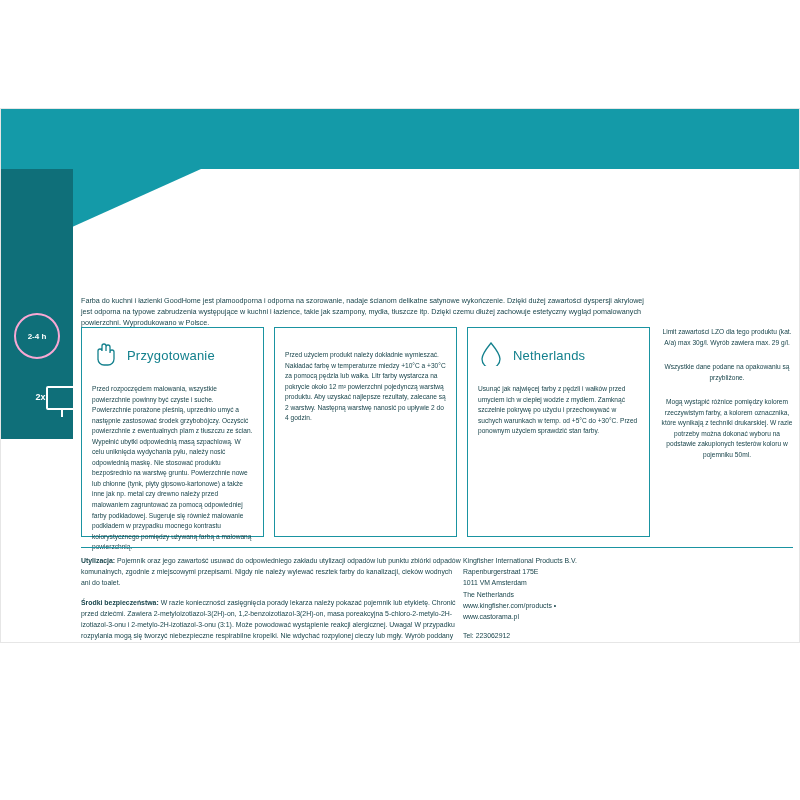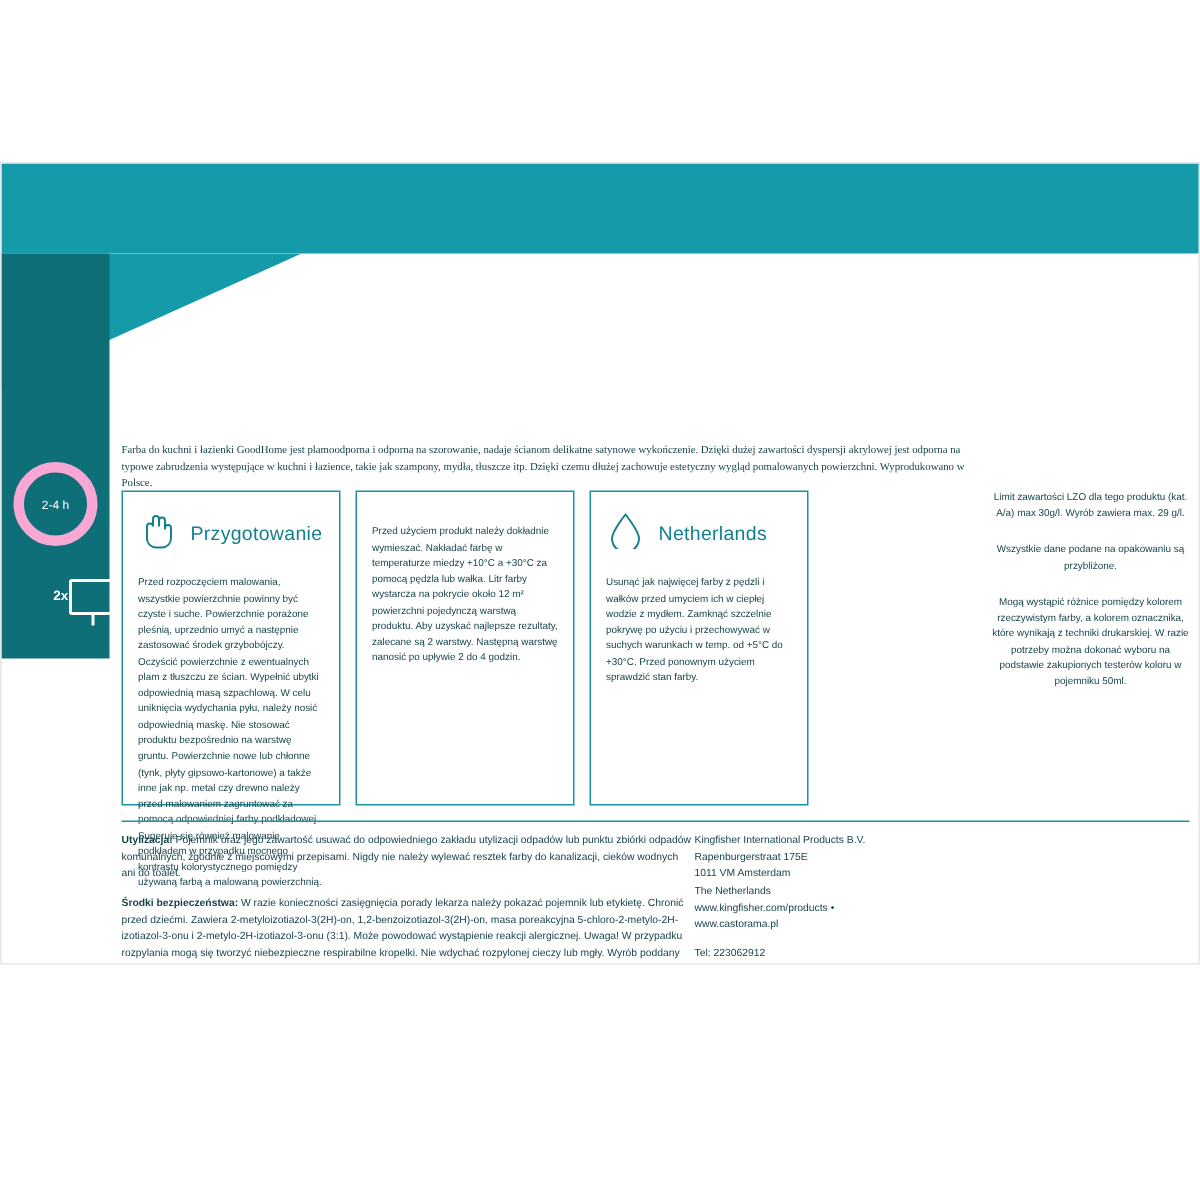--- a/index.html
+++ b/index.html
@@ -5,32 +5,32 @@
   html,body{margin:0;padding:0;background:#ffffff;}
   body{width:800px;height:800px;font-family:"Liberation Sans",sans-serif;}
   .label{position:absolute;left:0;top:108px;width:800px;height:535px;background:#ffffff;box-sizing:border-box;border:1px solid #e6e6e6;overflow:hidden;}
   .teal-band{position:absolute;left:0;top:0;width:800px;height:60px;background:#149aa8;}
   .teal-diag{position:absolute;left:0;top:60px;width:200px;height:90px;overflow:hidden;}
   .teal-diag:before{content:"";position:absolute;left:0;top:0;width:0;height:0;border-left:200px solid #149aa8;border-bottom:90px solid transparent;}
   .teal-left-under{position:absolute;left:0;top:60px;width:72px;height:270px;background:#0f6f79;}
 
   .icons{position:absolute;left:0;top:196px;width:72px;color:#ffffff;text-align:center;}
   .icon-cell{height:62px;display:flex;align-items:center;justify-content:center;flex-direction:column;}
-  .icon-clock{width:42px;height:42px;border:7px solid #f9a8d4;border-radius:50%;display:flex;align-items:center;justify-content:center;font-size:8px;font-weight:normal;position:relative;}
+  .icon-clock{width:42px;height:42px;border:2px solid #f9a8d4;border-radius:50%;display:flex;align-items:center;justify-content:center;font-size:8px;font-weight:bold;position:relative;}
   .icon-roller{display:flex;flex-direction:row;align-items:center;padding-left:41px;}
   .roller-n{font-size:9px;font-weight:bold;margin-bottom:2px;}
   .roller-body{width:30px;height:20px;border:2px solid #fff;border-radius:2px;position:relative;}
   .roller-body:after{content:"";position:absolute;left:13px;top:20px;width:2px;height:9px;background:#fff;}
   .drop{width:0;height:0;}
   .drop svg{display:block;}
 
-  .intro{position:absolute;left:80px;top:186px;width:570px;font-size:7.2px;line-height:1.55;color:#123f46;font-family:Liberation Serif, serif;}
+  .intro{position:absolute;left:80px;top:186px;width:570px;font-size:7.2px;line-height:1.55;color:#123f46;}
 
   .cards{position:absolute;left:80px;top:218px;width:570px;display:flex;gap:10px;}
-  .card{width:146px;height:210px;border:1px solid #1a93a1;box-sizing:border-box;padding:10px 10px 12px 10px;position:relative;}
+  .card{width:183px;height:210px;border:1px solid #1a93a1;box-sizing:border-box;padding:10px 10px 12px 10px;position:relative;}
   .card h3{margin:0;font-size:13px;font-weight:normal;color:#13808d;letter-spacing:.2px;}
   .card-head{display:flex;align-items:center;gap:9px;height:34px;}
   .card p{margin:12px 0 0 0;font-size:6.6px;line-height:1.6;color:#123f46;}
 
   .right-col{position:absolute;left:660px;top:218px;width:132px;font-size:6.6px;line-height:1.6;color:#123f46;text-align:center;}
   .right-col p{margin:0 0 14px 0;}
 
   .rule{position:absolute;left:80px;top:438px;width:712px;height:1px;background:#1a93a1;}
 
   .bottom-left{position:absolute;left:80px;top:446px;width:380px;font-size:6.9px;line-height:1.62;color:#123f46;}

